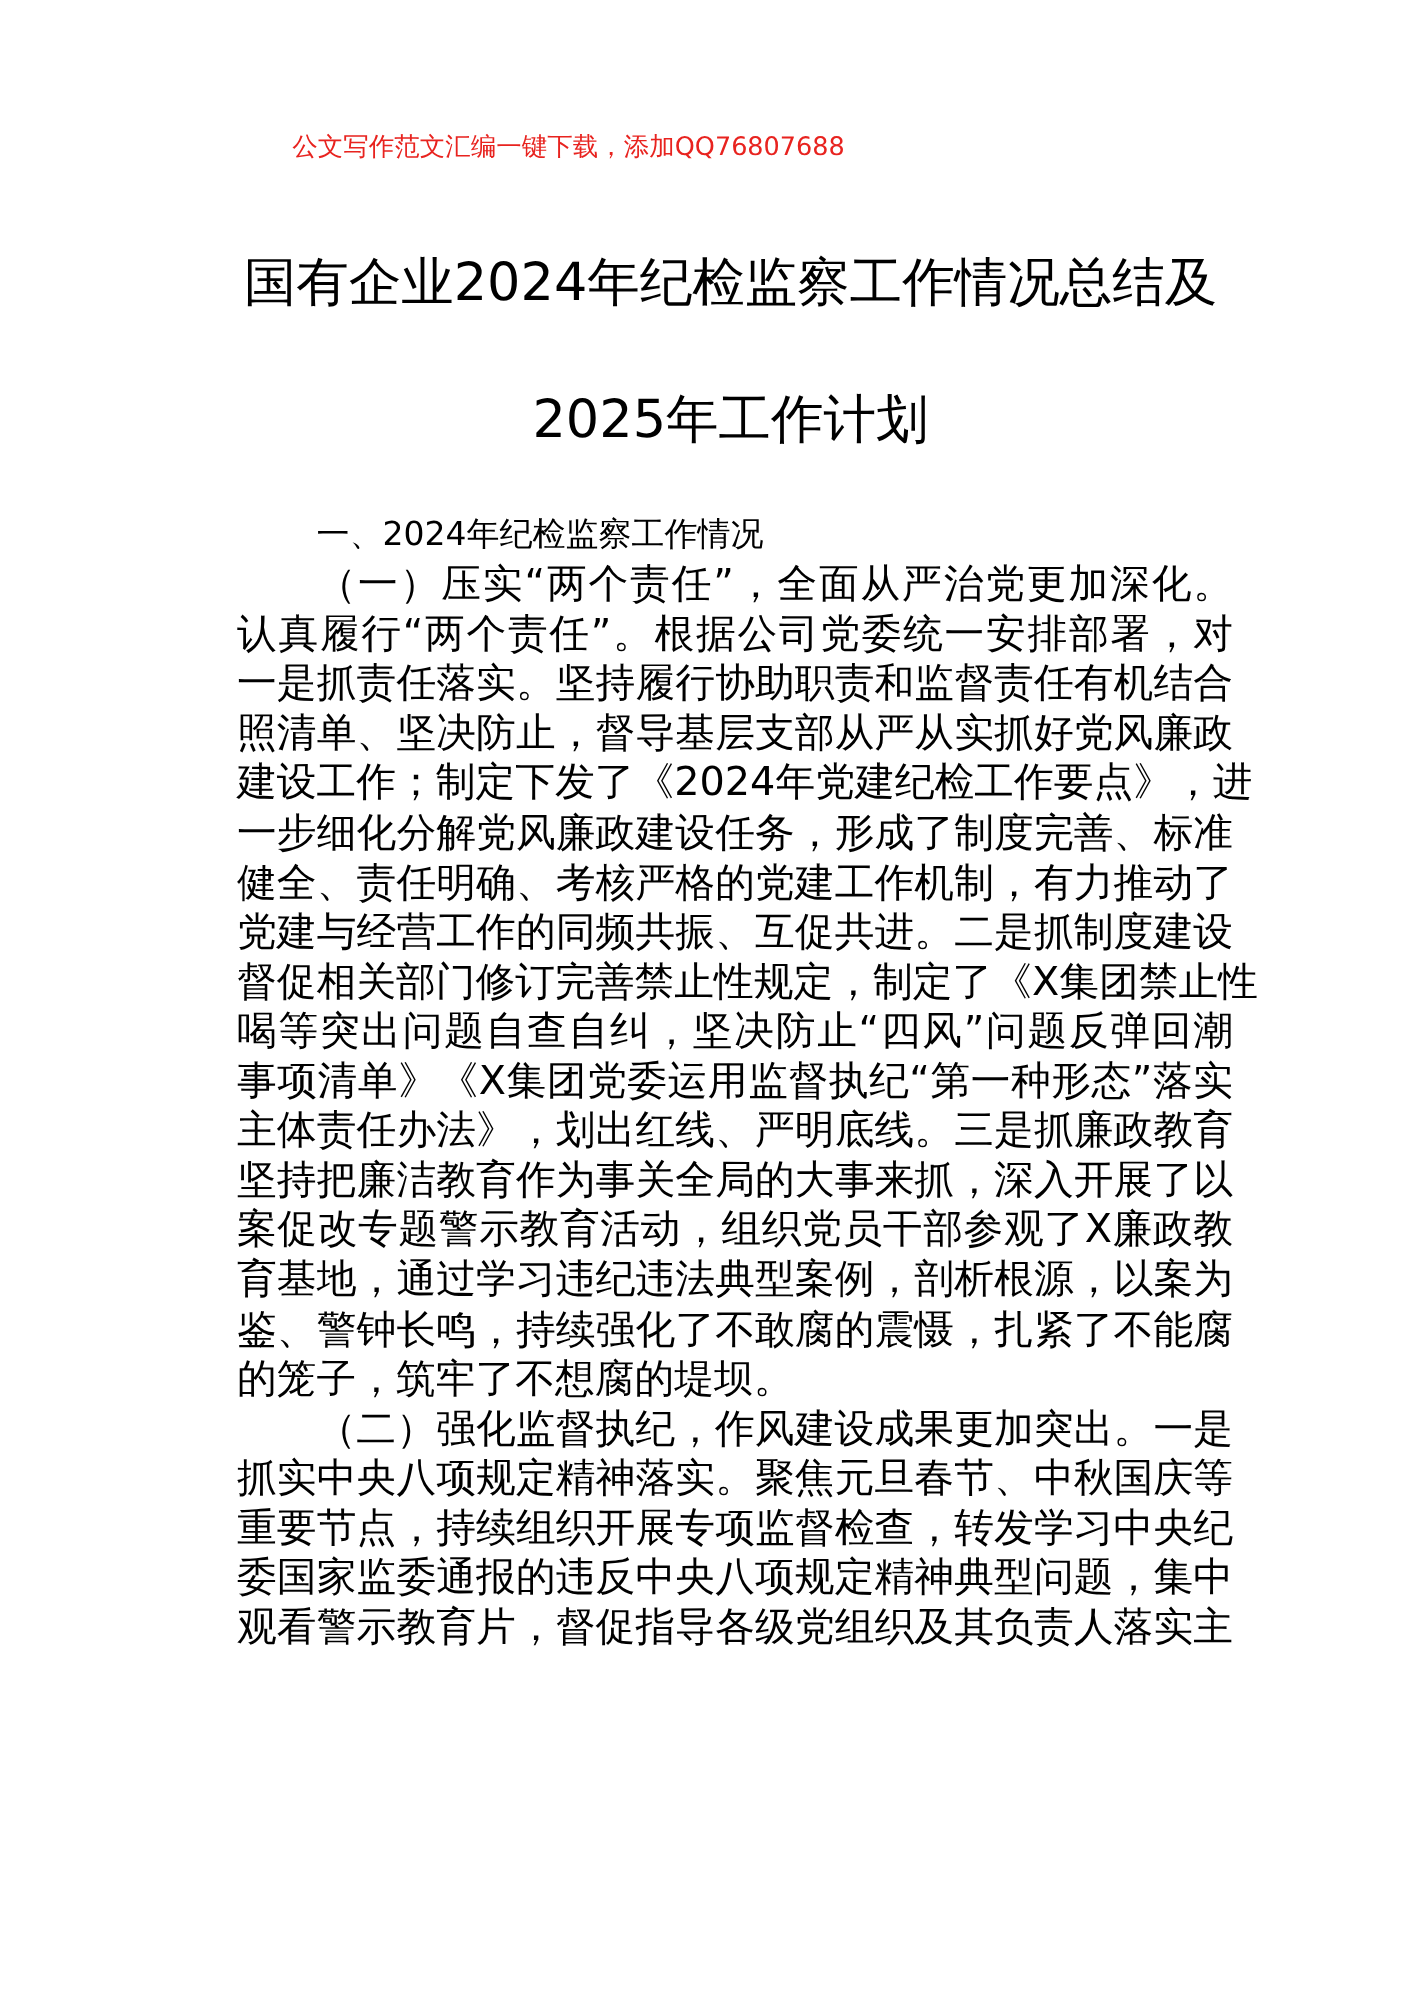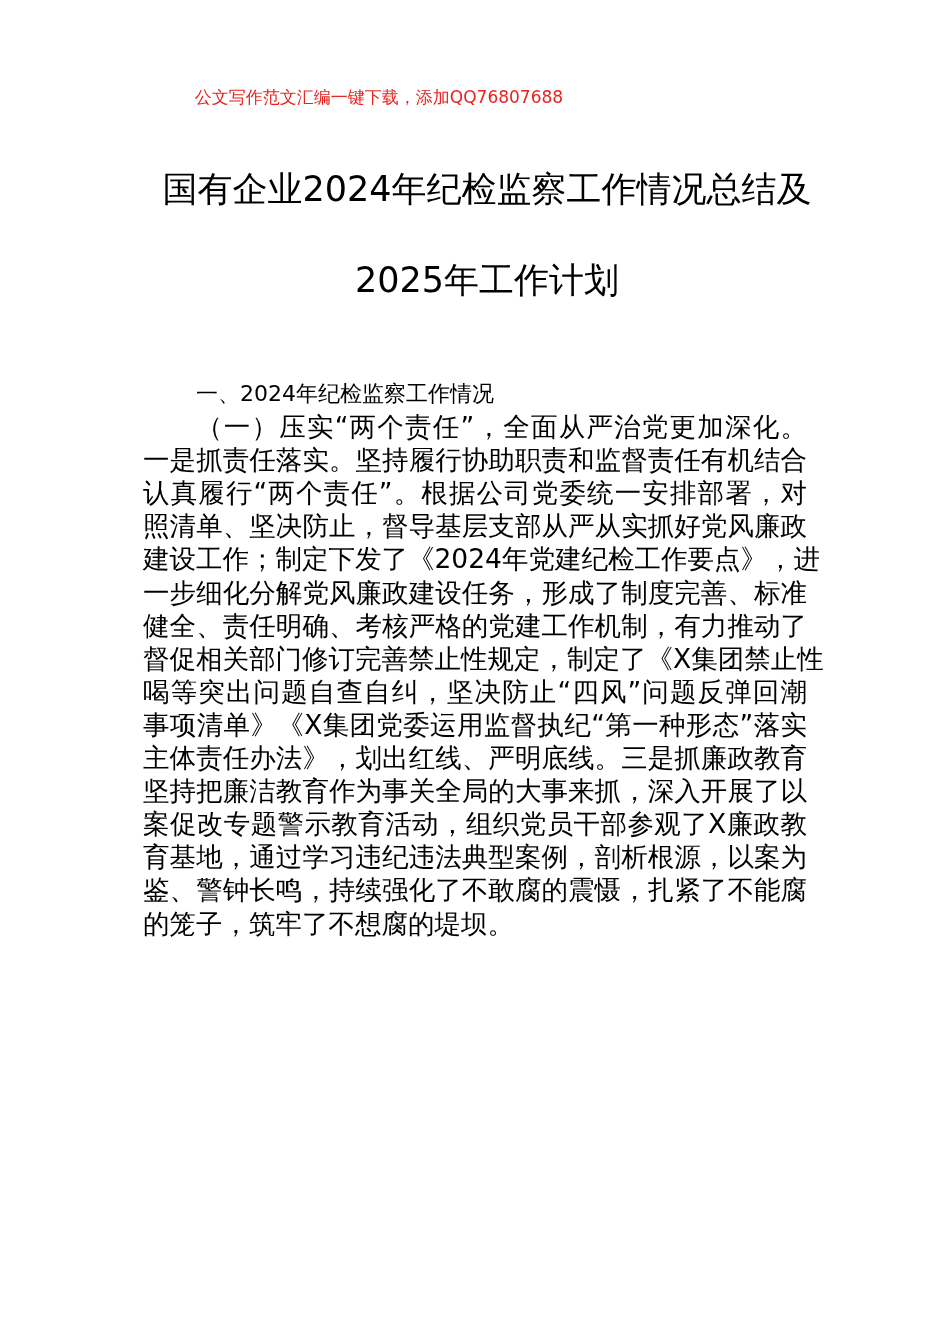--- a/index.html
+++ b/index.html
@@ -35,23 +35,22 @@
       line-height: 44px;
       color: #000;
       font-weight: normal;
       margin: 12px;
     }
     .title-line-1 { top: 155px; }
     .title-line-2 { top: 246px; }
     .body-lines {
       position: absolute;
       top: 340px;
-      left: 143px;
+      left: 158px;
       width: 664px;
-      margin-top: 37px;
     }
     .line {
       height: 33.1px;
       line-height: 33.1px;
       font-size: 26.5px;
       white-space: nowrap;
       text-align: justify;
       text-align-last: justify;
       overflow: visible;
     }
@@ -73,30 +72,38 @@
 <a class="header-link">公文写作范文汇编一键下载，添加QQ76807688</a>
 
 <h1 class="title title-line-1">国有企业2024年纪检监察工作情况总结及</h1>
 <h1 class="title title-line-2">2025年工作计划</h1>
 
 <div class="body-lines">
   <div class="line heading">一、2024年纪检监察工作情况</div>
 
   <div>
     <div class="line indent">（一）压实“两个责任”，全面从严治党更加深化。</div>
+    <div class="line">认真履行“两个责任”。根据公司党委统一安排部署，对</div>
     <div class="line">一是抓责任落实。坚持履行协助职责和监督责任有机结合</div>
-    <div class="line">认真履行“两个责任”。根据公司党委统一安排部署，对</div>
     <div class="line">照清单、坚决防止，督导基层支部从严从实抓好党风廉政</div>
     <div class="line">建设工作；制定下发了《2024年党建纪检工作要点》，进</div>
     <div class="line">一步细化分解党风廉政建设任务，形成了制度完善、标准</div>
     <div class="line">健全、责任明确、考核严格的党建工作机制，有力推动了</div>
+    <div class="line">党建与经营工作的同频共振、互促共进。二是抓制度建设</div>
     <div class="line">督促相关部门修订完善禁止性规定，制定了《X集团禁止性</div>
     <div class="line">喝等突出问题自查自纠，坚决防止“四风”问题反弹回潮</div>
     <div class="line">事项清单》《X集团党委运用监督执纪“第一种形态”落实</div>
     <div class="line">主体责任办法》，划出红线、严明底线。三是抓廉政教育</div>
     <div class="line">坚持把廉洁教育作为事关全局的大事来抓，深入开展了以</div>
     <div class="line">案促改专题警示教育活动，组织党员干部参观了X廉政教</div>
     <div class="line">育基地，通过学习违纪违法典型案例，剖析根源，以案为</div>
     <div class="line">鉴、警钟长鸣，持续强化了不敢腐的震慑，扎紧了不能腐</div>
     <div class="line last">的笼子，筑牢了不想腐的堤坝。</div>
   </div>
 
+  <div>
+    <div class="line indent">（二）强化监督执纪，作风建设成果更加突出。一是</div>
+    <div class="line">抓实中央八项规定精神落实。聚焦元旦春节、中秋国庆等</div>
+    <div class="line">重要节点，持续组织开展专项监督检查，转发学习中央纪</div>
+    <div class="line">委国家监委通报的违反中央八项规定精神典型问题，集中</div>
+    <div class="line">观看警示教育片，督促指导各级党组织及其负责人落实主</div>
+  </div>
 </div>
 
 </body></html>

